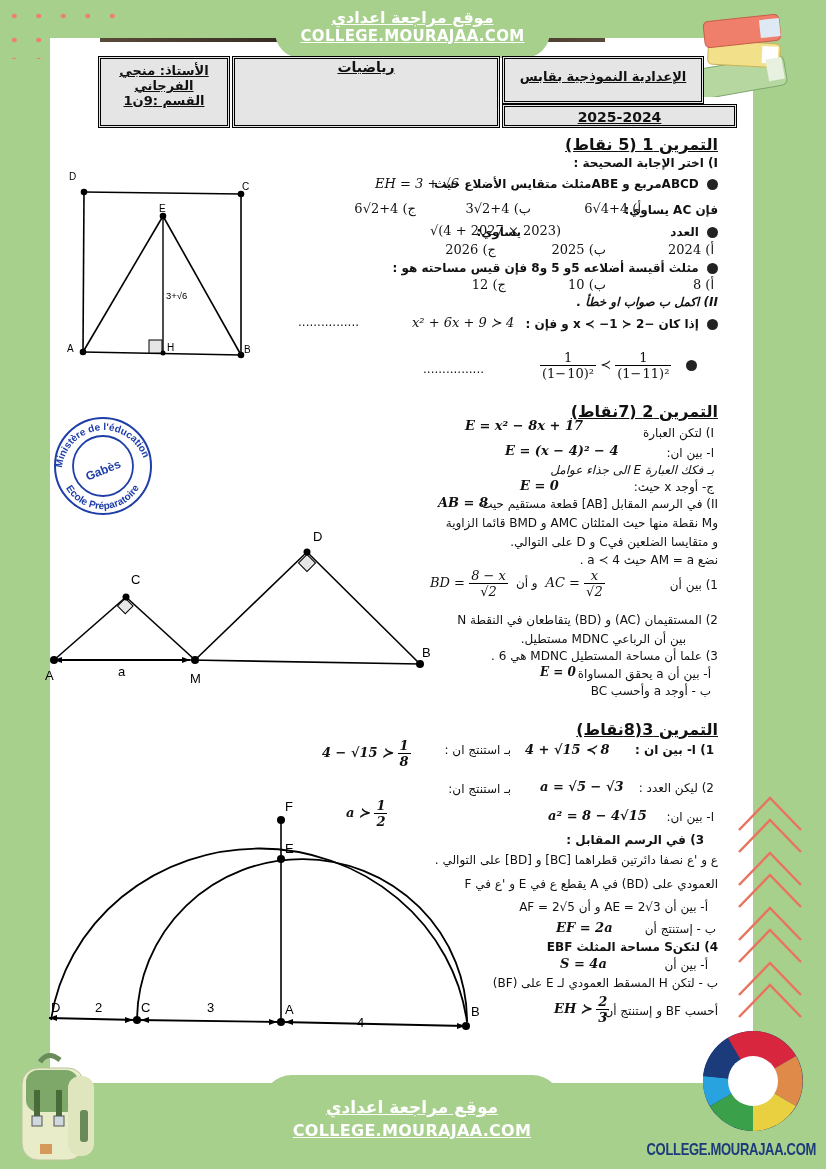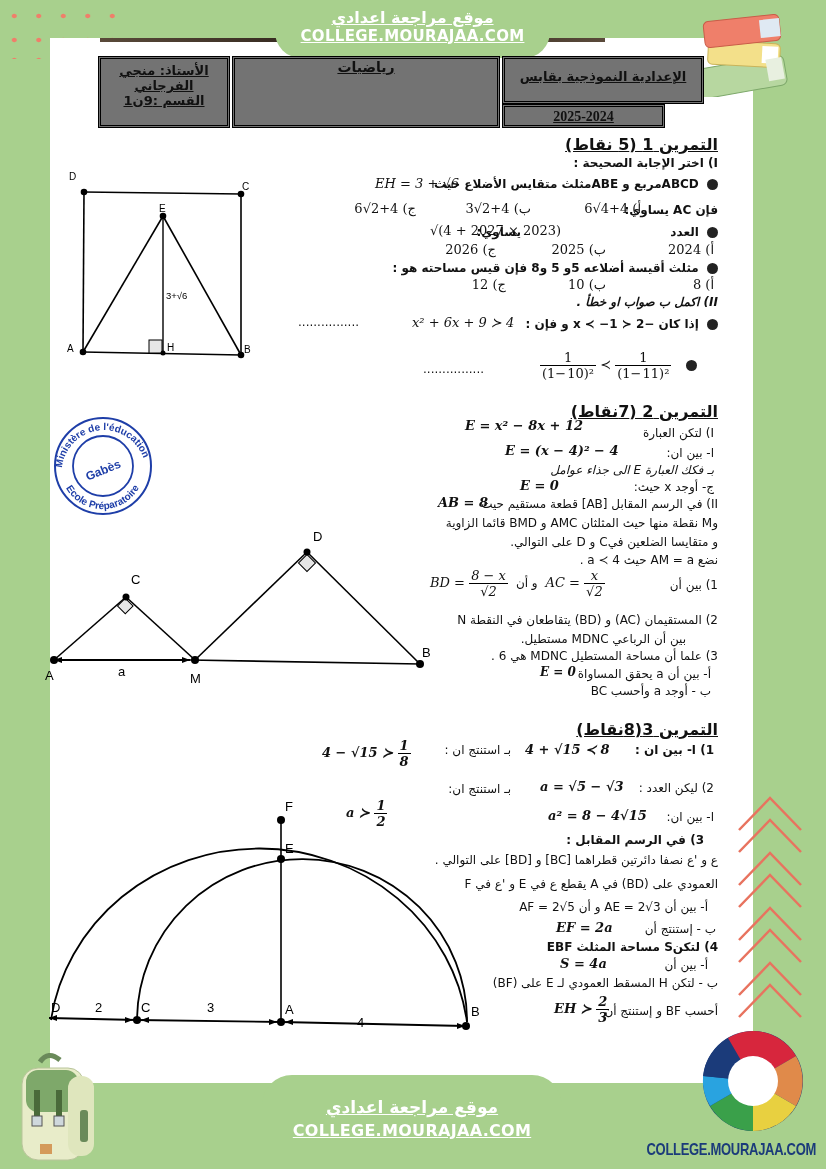--- a/index.html
+++ b/index.html
@@ -42,21 +42,21 @@
   }
   .footer-banner .ar { font-size: 17px; font-weight: bold; text-decoration: underline; margin-top: 22px; direction: rtl; }
   .footer-banner .en { font-size: 16px; font-weight: bold; text-decoration: underline; letter-spacing: 0.3px; margin-top: 4px; }
   .footer-strip { position: absolute; left: 0; top: 1110px; width: 826px; height: 59px; background: #a8d08d; }
   .brand-bottom {
     position: absolute; right: 10px; bottom: 12px; font-family: "Liberation Sans", sans-serif;
     font-weight: bold; font-size: 13px; color: #1b3b7a; letter-spacing: -0.3px; transform: scaleY(1.3);
   }
 
   
-  .hdr { position: absolute; border: 3px double #000; background: #737373; }
+  .hdr { position: absolute; border: 3px double #000; background: #e5e5e5; }
   .hdr-text { font-weight: bold; text-decoration: underline; direction: rtl; text-align: center; font-size: 13px; }
 
   .rtl { direction: rtl; text-align: right; }
   .txt { position: absolute; font-size: 12px; white-space: nowrap; }
   .b { font-weight: bold; }
   .ex-title { font-size: 16px; font-weight: bold; text-decoration: underline; }
   .math { font-family: "DejaVu Serif", serif; font-style: italic; }
   .mathr { font-family: "DejaVu Serif", serif; }
   .bullet {
     display: inline-block; width: 11px; height: 11px; border-radius: 50%; background: #222;
@@ -93,21 +93,21 @@
 <div class="hdr" style="left:98px;top:56px;width:132px;height:72px;">
   <div class="hdr-text" style="margin-top:4px;">الأستاذ: منجي الفرجاني</div>
   <div class="hdr-text">القسم :9ن1</div>
 </div>
 <div class="hdr" style="left:232px;top:56px;width:268px;height:72px;">
   <div class="hdr-text" style="font-size:14px;">رياضيات</div>
 </div>
 <div class="hdr" style="left:502px;top:56px;width:202px;height:48px;">
   <div class="hdr-text" style="margin-top:10px;font-size:13px;">الإعدادية النموذجية بقابس</div>
 </div>
-<div class="hdr" style="left:502px;top:104px;width:163px;height:24px;font-family:Liberation Serif, serif;">
+<div class="hdr" style="left:502px;top:104px;width:235px;height:24px;">
   <div class="hdr-text" style="margin-top:2px;font-size:14px;">2025-2024</div>
 </div>
 
 <div class="txt rtl ex-title" style="right:108px;top:135px;">التمرين 1 (5 نقاط)</div>
 <div class="txt rtl b" style="right:108px;top:156px;">I) اختر الإجابة الصحيحة :</div>
 
 <div class="txt rtl b" style="right:108px;top:177px;">
   <span class="bullet"></span>
   <span>ABCDمربع و ABEمثلث متقايس الأضلاع حيث</span>
 </div>
@@ -183,21 +183,21 @@
     <path id="stampArcBot" d="M18,80 A42,42 0 0,0 92,78"></path>
   </defs>
   <circle cx="55" cy="58" r="48" fill="none" stroke="#1e3ea8" stroke-width="2"></circle>
   <circle cx="55" cy="58" r="30" fill="none" stroke="#1e3ea8" stroke-width="1.8"></circle>
   <text font-size="10" fill="#1e3ea8" font-weight="bold"><textPath href="#stampArcTop">Ministère de l'éducation</textPath></text>
   <text font-size="10" fill="#1e3ea8" font-weight="bold"><textPath href="#stampArcBot">Ecole Préparatoire Pilote</textPath></text>
   <text x="36" y="66" font-size="12" fill="#1e3ea8" font-weight="bold" transform="rotate(-22 55 60)">Gabès</text>
 </svg>
 
 <div class="txt rtl ex-title" style="right:108px;top:402px;">التمرين 2 (7نقاط)</div>
-<div class="txt math b" style="left:465px;top:418px;font-size:13px;">E = x² − 8x + 12</div>
+<div class="txt math b" style="left:465px;top:418px;font-size:13px;">E = x² − 8x + 17</div>
 <div class="txt rtl" style="right:112px;top:426px;">I) لتكن العبارة</div>
 <div class="txt rtl" style="right:112px;top:446px;">ا- بين ان:</div>
 <div class="txt math b" style="left:505px;top:443px;font-size:13px;">E = (x − 4)² − 4</div>
 <div class="txt rtl" style="right:112px;top:463px;font-style:italic;">بـ فكك العبارة E الى جذاء عوامل</div>
 <div class="txt rtl" style="right:112px;top:480px;">ج- أوجد x حيث:</div>
 <div class="txt math b" style="left:520px;top:478px;font-size:13px;">E = 0</div>
 <div class="txt rtl" style="right:108px;top:497px;">II) في الرسم المقابل [AB] قطعة مستقيم حيث</div>
 <div class="txt math b" style="left:438px;top:495px;font-size:13px;">AB = 8</div>
 <div class="txt rtl" style="right:108px;top:516px;text-align:right;">وM نقطة منها حيث المثلثان AMC و BMD قائما الزاوية</div>
 <div class="txt rtl" style="right:108px;top:535px;">و متقايسا الضلعين فيC و D على التوالي.</div>

